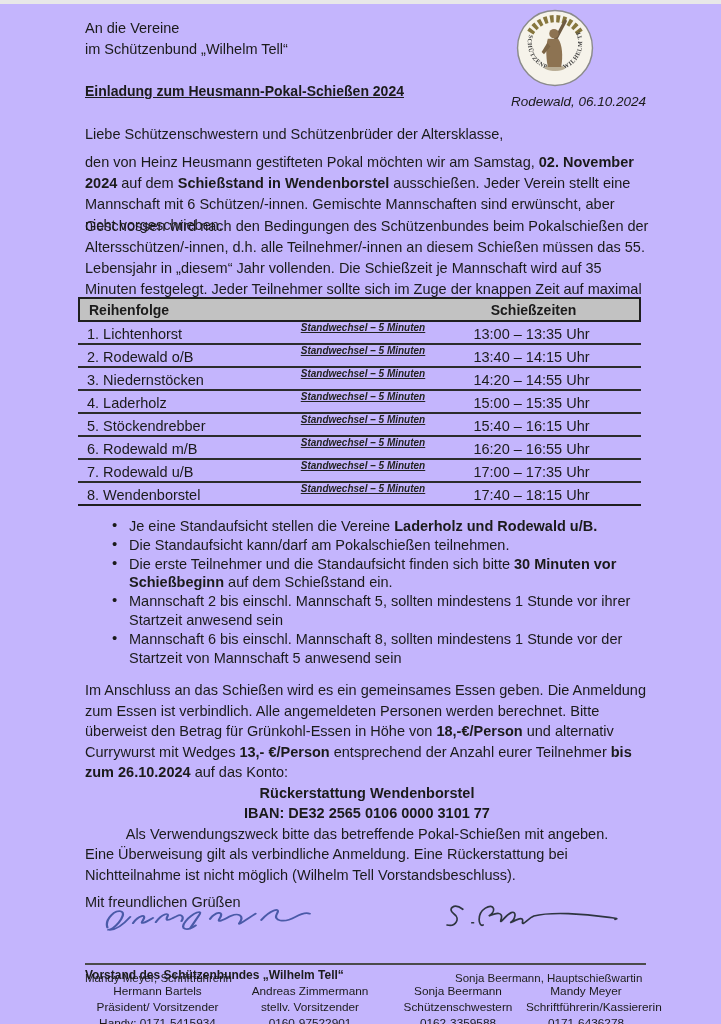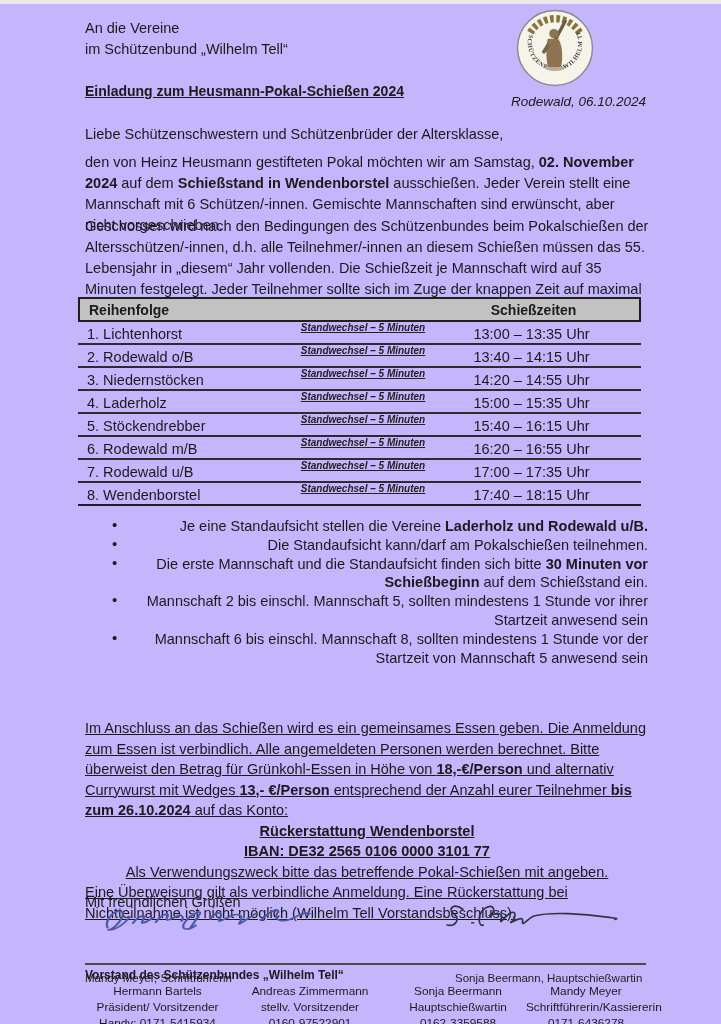--- a/index.html
+++ b/index.html
@@ -35,26 +35,26 @@
   .sched-row:last-child { border-bottom:2.5px solid #1f1f1f; }
   .wx {
     position:absolute; top:0; left:210px; width:150px; text-align:center;
     font-size:10px; line-height:11px; font-style:italic; font-weight:600;
     text-decoration:underline; color:#222;
   }
   .nm { position:absolute; bottom:1px; left:9px; line-height:16px; }
   .tm { position:absolute; bottom:1px; left:350px; width:207px; text-align:center; line-height:16px; }
 
   
-  #bullets { top:513px; left:110px; width:538px; list-style:none;text-align:right; }
+  #bullets { top:513px; left:110px; width:538px; list-style:none; }
   #bullets li { position:relative; padding-left:19px; line-height:18.8px; }
   #bullets li::before { content:"\2022"; position:absolute; left:2px; top:-1px; font-size:15px; }
 
   
-  #meal { top:714px; left:85px; width:564px; line-height:20.5px;text-decoration:underline; }
+  #meal { top:676px; left:85px; width:564px; line-height:20.5px; }
   .center { text-align:center; }
 
   #closing { top:839px; left:85px; width:564px; }
   #greeting { top:888px; left:85px; }
 
   .sig-svg { position:absolute; }
   #sig-mandy { top:896px; left:96px; }
   #sig-sonja { top:894px; left:438px; }
   .sig-label { position:absolute; top:968px; font-size:11.5px; line-height:13px; color:#222; }
   #sig-mandy-label { left:85px; }
@@ -146,21 +146,21 @@
     <div class="sched-row">
       <span class="wx">Standwechsel – 5 Minuten</span>
       <span class="nm">8. Wendenborstel</span>
       <span class="tm">17:40 – 18:15 Uhr</span>
     </div>
   </div>
 
   <ul id="bullets" class="abs">
     <li><span>Je eine Standaufsicht stellen die Vereine </span><b>Laderholz und Rodewald u/B.</b></li>
     <li><span>Die Standaufsicht kann/darf am Pokalschießen teilnehmen.</span></li>
-    <li><span>Die erste Mannschaft und die Standaufsicht finden sich bitte </span><b>30 Minuten vor Schießbeginn</b><span> auf dem Schießstand ein.</span></li>
+    <li><span>Die erste Teilnehmer und die Standaufsicht finden sich bitte </span><b>30 Minuten vor Schießbeginn</b><span> auf dem Schießstand ein.</span></li>
     <li><span>Mannschaft 2 bis einschl. Mannschaft 5, sollten mindestens 1 Stunde vor ihrer Startzeit anwesend sein</span></li>
     <li><span>Mannschaft 6 bis einschl. Mannschaft 8, sollten mindestens 1 Stunde vor der Startzeit von </span><span class="u">Mannschaft 5</span><span> anwesend sein</span></li>
   </ul>
 
   <div id="meal" class="abs">
     <p><span>Im Anschluss an das Schießen wird es ein gemeinsames Essen geben. Die Anmeldung zum Essen ist verbindlich. Alle angemeldeten Personen werden berechnet. Bitte überweist den Betrag für Grünkohl-Essen in Höhe von </span><b>18,-€/Person</b><span> und alternativ Currywurst mit Wedges </span><b>13,- €/Person</b><span> entsprechend der Anzahl eurer Teilnehmer </span><b>bis zum 26.10.2024</b><span> auf das Konto:</span></p>
     <div class="center"><b>Rückerstattung Wendenborstel</b></div>
     <div class="center"><b>IBAN: DE32 2565 0106 0000 3101 77</b></div>
     <div class="center">Als Verwendungszweck bitte das betreffende Pokal-Schießen mit angeben.</div>
     <p>Eine Überweisung gilt als verbindliche Anmeldung. Eine Rückerstattung bei Nichtteilnahme ist nicht möglich (Wilhelm Tell Vorstandsbeschluss).</p>
@@ -186,21 +186,21 @@
         <div>Präsident/ Vorsitzender</div>
         <div>Handy: 0171-5415934</div>
       </div>
       <div class="footer-col">
         <div class="fname">Andreas Zimmermann</div>
         <div>stellv. Vorsitzender</div>
         <div>0160-97522901</div>
       </div>
       <div class="footer-col">
         <div class="fname">Sonja Beermann</div>
-        <div>Hauptschießwartin</div>
+        <div>Schützenschwestern</div>
         <div>0162-3359588</div>
       </div>
       <div class="footer-col">
         <div class="fname">Mandy Meyer</div>
         <div>Schriftführerin/Kassiererin</div>
         <div>0171-6436278</div>
       </div>
     </div>
   </div>
 

